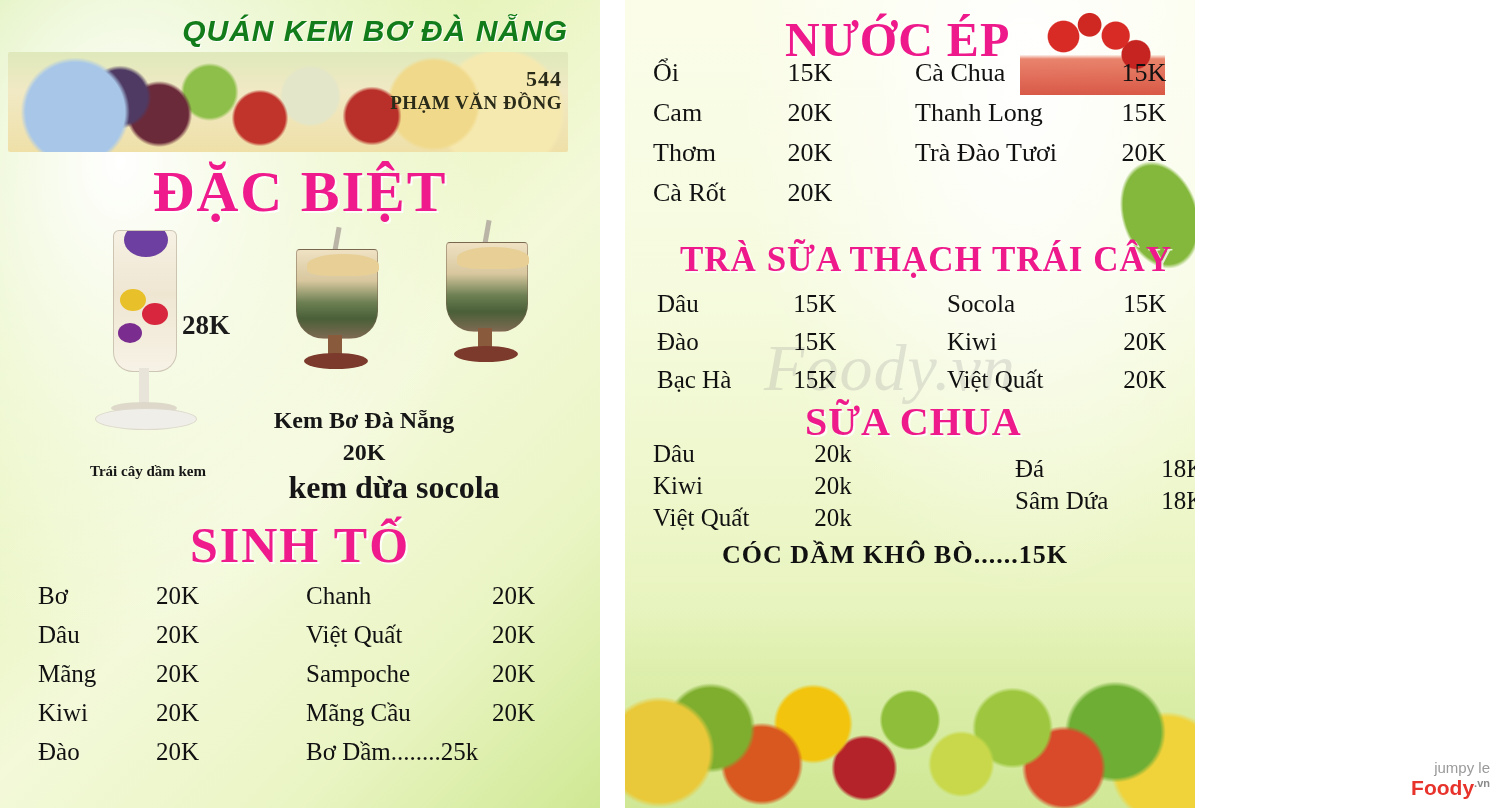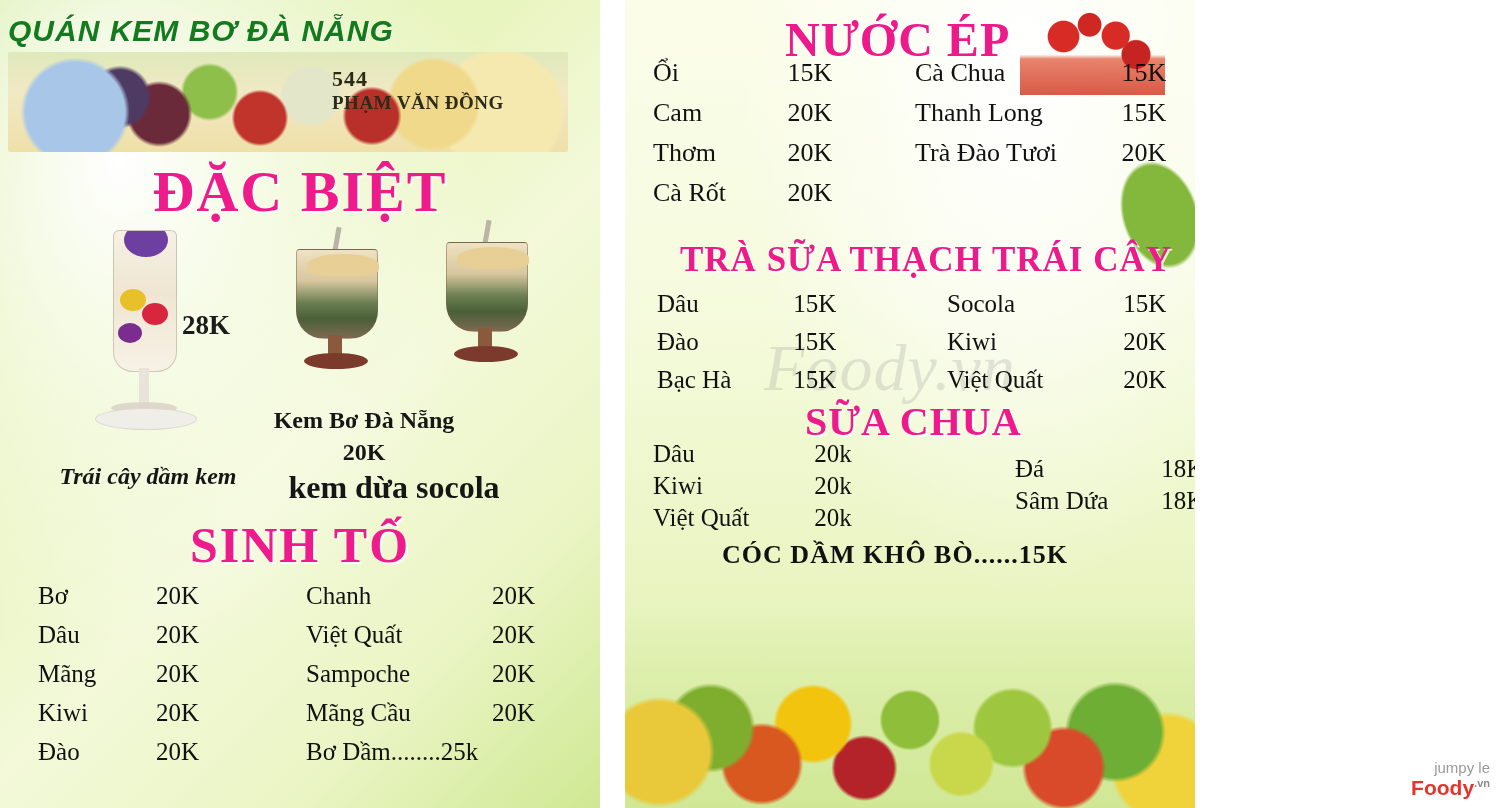--- a/index.html
+++ b/index.html
@@ -29,21 +29,21 @@
   
   #shop-header {
     position: absolute;
     left: 8px; top: 14px;
     width: 560px; height: 138px;
   }
   #shop-name {
     position: absolute;
     left: 0; top: 0;
     width: 560px;
-    text-align: left;
+    text-align: right;
     font-family: "Liberation Sans", sans-serif;
     font-weight: bold;
     font-style: italic;
     font-size: 30px;
     letter-spacing: 1px;
     color: #127b1a;
     text-shadow: 1px 1px 0 #ffffff;
     z-index: 3;
   }
   #header-photo {
@@ -61,21 +61,21 @@
       radial-gradient(circle at 76% 52%, #f0d98a 0 10%, rgba(240,217,138,0) 11%),
       radial-gradient(circle at 88% 60%, #f6e9b0 0 12%, rgba(246,233,176,0) 13%),
       linear-gradient(180deg, #dfe9bb 0%, #f1e9c4 40%, #efe0a8 100%);
     border-radius: 2px;
     z-index: 1;
   }
   #header-address {
     position: absolute;
     right: 6px; top: 52px;
     width: 230px;
-    text-align: left;
+    text-align: right;
     z-index: 4;
     color: #2b2b1a;
     font-family: "Liberation Serif", serif;
     font-weight: bold;
   }
   #header-address .num { font-size: 22px; letter-spacing: 1px; }
   #header-address .street { font-size: 19px; letter-spacing: .5px; }
 
   
   .pink-title {
@@ -140,21 +140,21 @@
   .caption {
     position: absolute;
     font-family: "Liberation Serif", serif;
     font-weight: bold;
     color: #161616;
     text-align: center;
   }
   #cap-kembo  { left: 244px; top: 192px; width: 240px; font-size: 24px; }
   #cap-20k    { left: 244px; top: 224px; width: 240px; font-size: 24px; }
   #cap-socola { left: 244px; top: 254px; width: 300px; font-size: 32px; }
-  #cap-traicay{ left: 8px;  top: 248px; width: 280px; font-size: 24px; font-style: italic; }
+  #cap-traicay{ left: 8px;  top: 248px; width: 280px; font-size: 15px; }
 
   #sinh-to-title {
     position: absolute;
     left: 0; top: 516px;
     width: 600px;
     text-align: center;
     font-size: 50px;
   }
 
   

